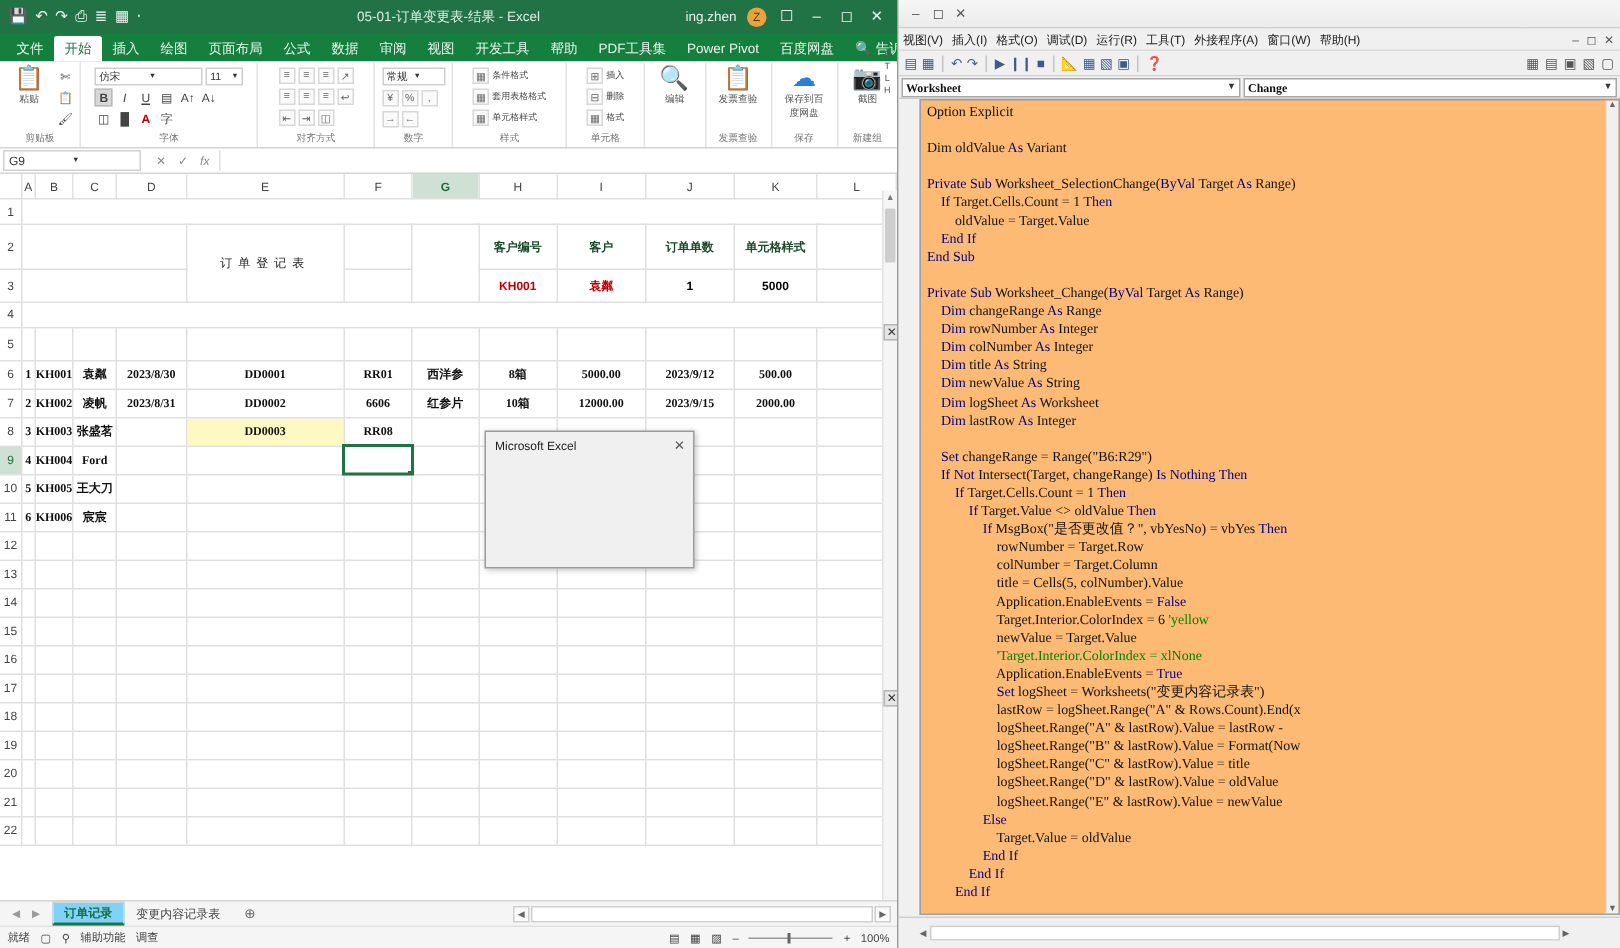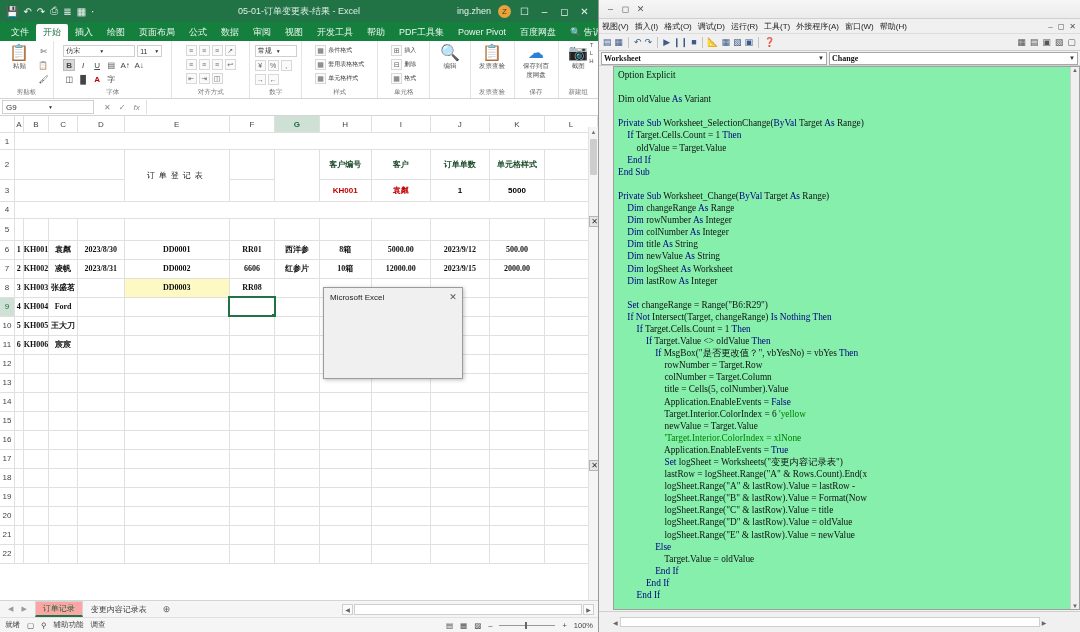--- a/index.html
+++ b/index.html
@@ -141,21 +141,21 @@
     background:#217346;
   }
 
   
   .sheetbar{
     height:17px; background:#f5f5f5; border-top:1px solid #d4d4d4;
     display:flex; align-items:center; font-size:8px; color:#444;
   }
   .nav-arrows{ display:flex; gap:8px; padding:0 8px; color:#9a9a9a; font-size:7px;}
   .sheet-tab{ padding:1px 7px; border:1px solid transparent; white-space:nowrap;}
-  .sheet-tab.active{ background:#fca5a5; color:#1d6b3e; font-weight:normal; border:1px solid #d4d4d4; border-bottom:2px solid #217346;}
+  .sheet-tab.active{ background:#7dd3fc; color:#1d6b3e; font-weight:bold; border:1px solid #d4d4d4; border-bottom:2px solid #217346;}
   .addsheet{ padding:0 8px; color:#666; font-size:9px;}
   .hscroll{
     margin-left:auto; margin-right:4px; display:flex; align-items:center; gap:1px;
   }
   .hs-btn{ width:11px;height:11px;border:1px solid #cfcfcf;background:#fafafa;font-size:6px;
     display:flex;align-items:center;justify-content:center;color:#666;}
   .hs-track{ width:228px;height:11px;background:#fff;border:1px solid #cfcfcf;}
   .statusbar{
     height:15px; background:#f5f5f5; border-top:1px solid #e0e0e0;
     display:flex; align-items:center; font-size:7.5px; color:#444;
@@ -205,21 +205,21 @@
     height:13px; border:1px solid #a8a8a8; background:#fff; font-size:8px;
     display:flex; align-items:center; padding:0 2px; color:#111;
     font-family:"Liberation Serif", serif; font-weight:bold;
   }
   .vdrop.left{ width:226px;}
   .vdrop.right{ flex:1;}
   .vdrop .txt{ flex:1; }
   .vdrop .cv{ font-size:6px; color:#333;}
   .code-area{
     position:absolute; left:14px; right:0; top:66px; bottom:22px;
-    background:#86efac; border:1px solid #a0a0a0; overflow:hidden;
+    background:#fdba74; border:1px solid #a0a0a0; overflow:hidden;
   }
   .margin-ind{
     position:absolute; left:0; top:66px; bottom:22px; width:14px; background:#f0f0f0;
   }
   pre.code{
     margin:0; padding:2px 4px; font-family:"Liberation Serif", serif;
     font-size:9.3px; line-height:12.1px; color:#111; white-space:pre;
   }
   pre.code .kw{ color:#00007f; }
   pre.code .cm{ color:#007f00; }

